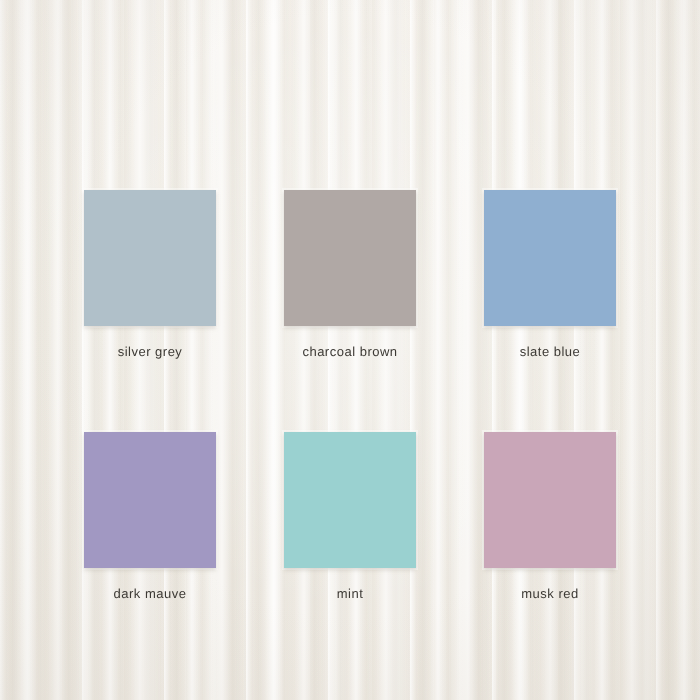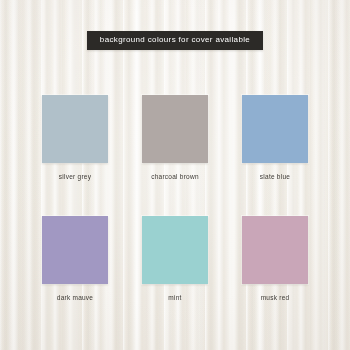--- a/index.html
+++ b/index.html
@@ -108,23 +108,20 @@
     white-space: nowrap;
   }
 </style>
 </head>
 <body>
 
 <div class="board">
 
   <div class="vignette"></div>
 
-  <div class="banner-wrap">
-    <div class="banner" style="background-color: rgb(44, 42, 39); color: rgb(255, 255, 255);">background colours for cover available</div>
-  </div>
 
   <div class="grid">
 
     <div class="cell">
       <div class="swatch" style="background-color: rgb(176, 192, 201);"></div>
       <div class="swatch-label">silver grey</div>
     </div>
 
     <div class="cell">
       <div class="swatch" style="background-color: rgb(176, 168, 165);"></div>

